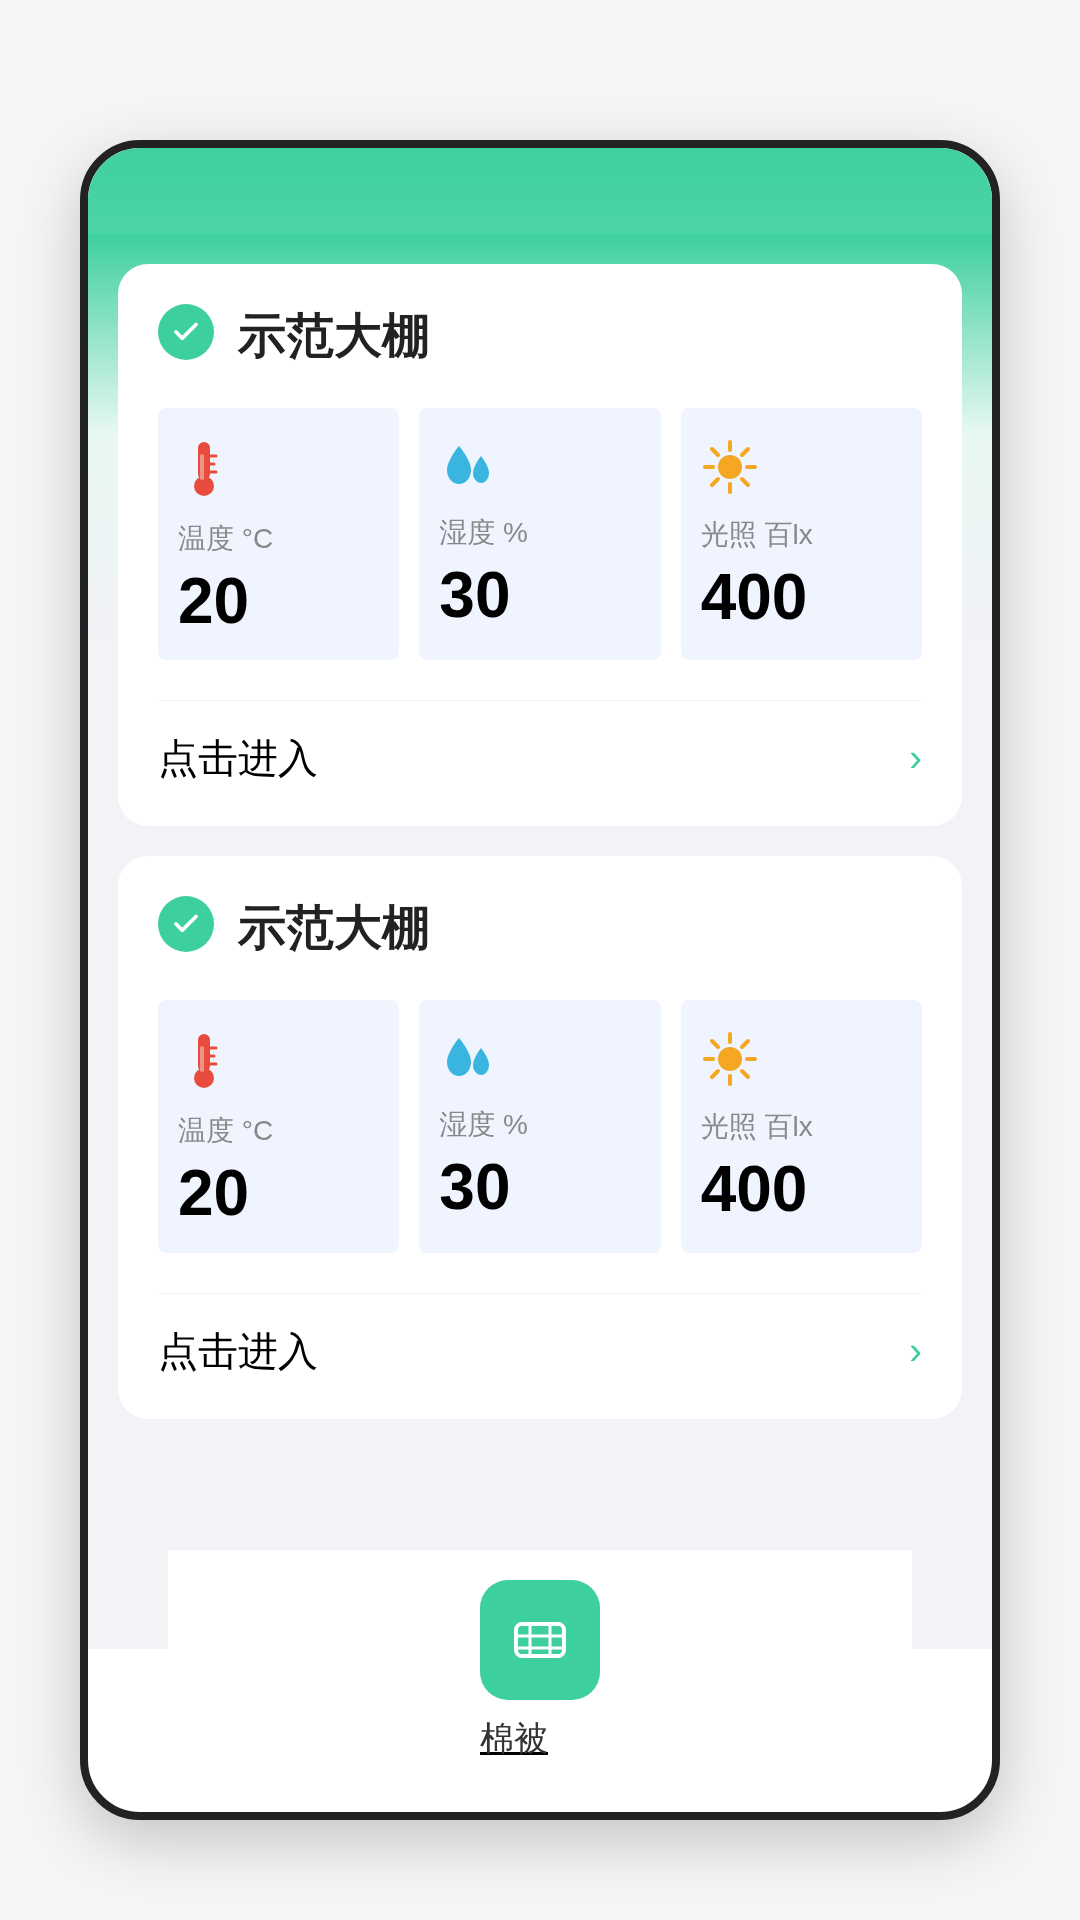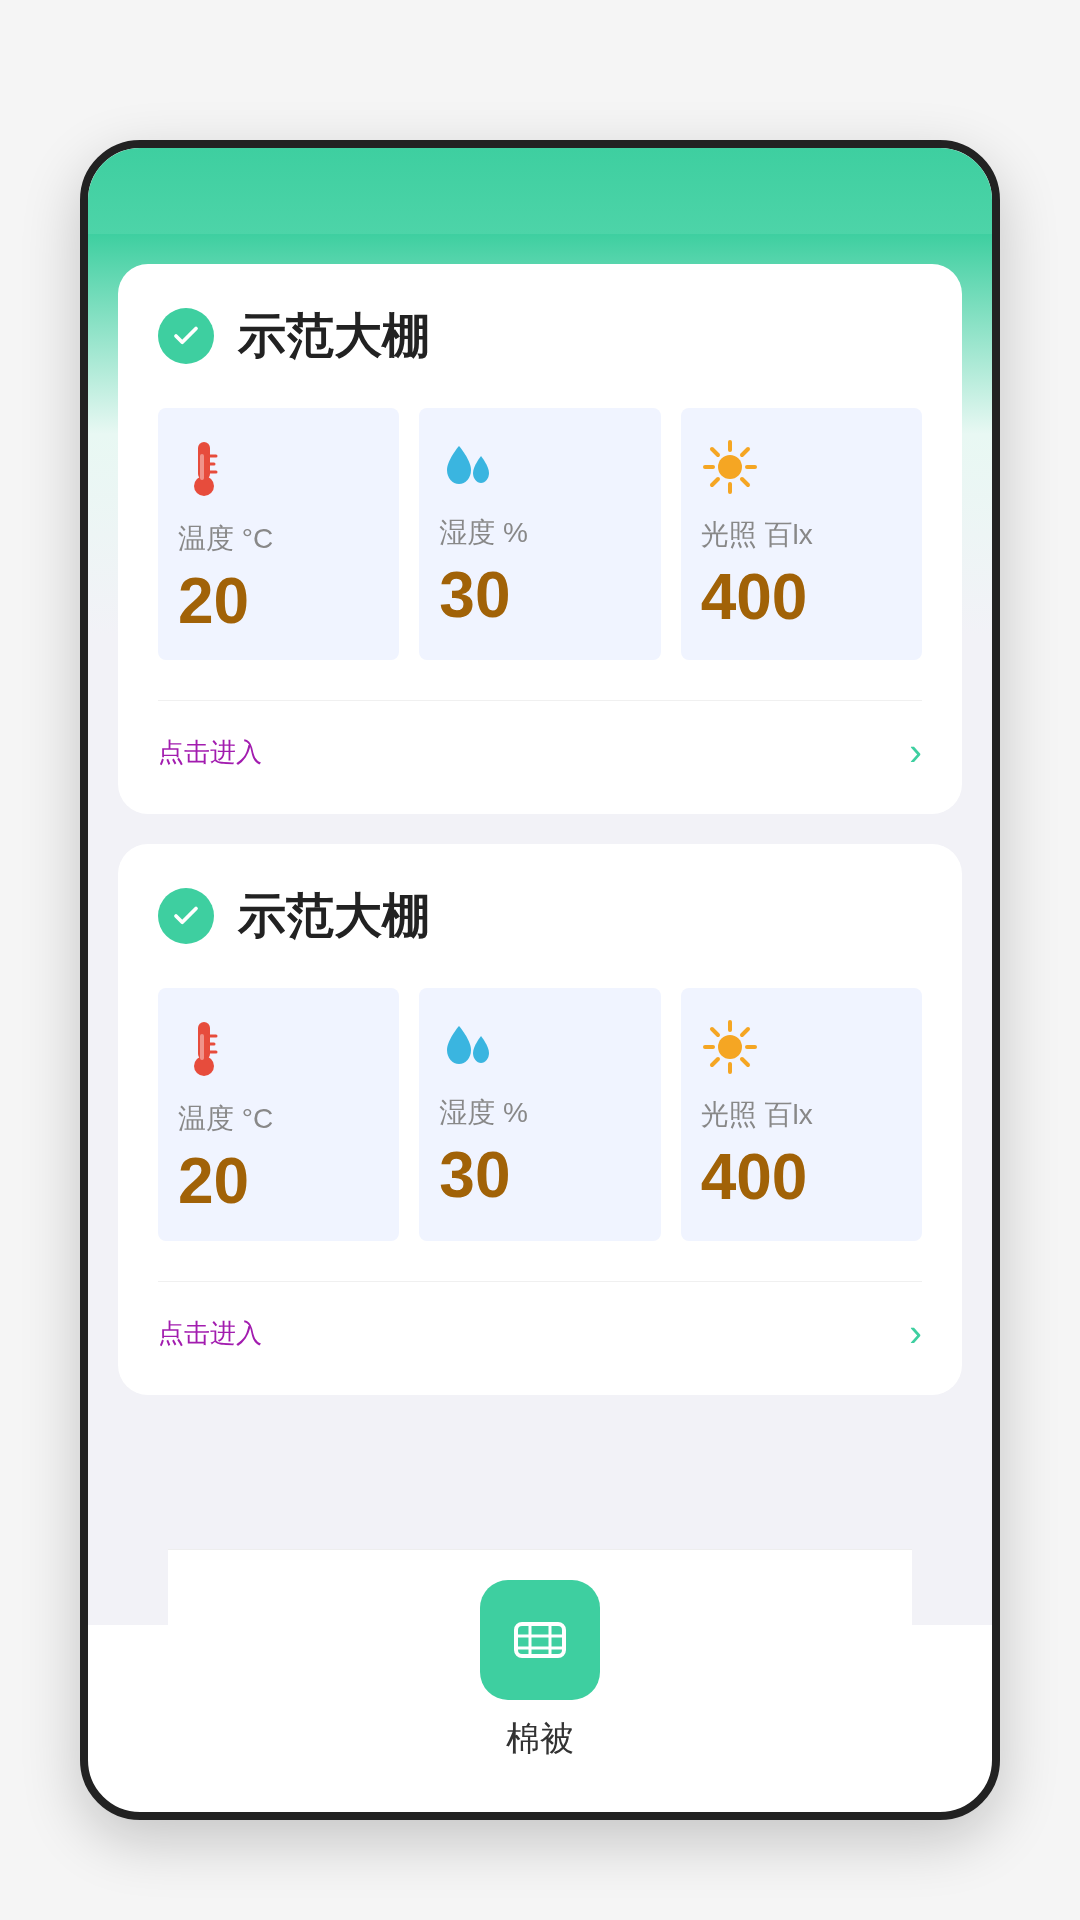--- a/index.html
+++ b/index.html
@@ -77,21 +77,21 @@
     .greenhouse-card {
       background: white;
       border-radius: 30px;
       margin-bottom: 30px;
       overflow: hidden;
       padding: 40px;
     }
 
     .card-header {
       display: flex;
-      align-items: center;
+      align-items: flex-start;
       margin-bottom: 40px;
     }
 
     .check-circle {
       width: 56px;
       height: 56px;
       border-radius: 50%;
       background: #3ecfa0;
       display: flex;
       align-items: center;
@@ -136,37 +136,37 @@
 
     .sensor-label {
       font-size: 28px;
       color: #888;
       margin-bottom: 8px;
     }
 
     .sensor-value {
       font-size: 64px;
       font-weight: 700;
-      color: #a16207;
+      color: #000000;
       line-height: 1.1;
     }
 
     
     .enter-link {
       display: flex;
       align-items: center;
       justify-content: space-between;
       border-top: 1px solid #f0f0f0;
       padding-top: 30px;
       cursor: pointer;
     }
 
     .enter-text {
-      color: #a21caf;
-      font-size: 26px;
+      color: #000000;
+      font-size: 40px;
     }
 
     .enter-arrow {
       color: #3ecfa0;
       font-size: 38px;
     }
 
     
     .bottom-bar {
       position: absolute;
@@ -178,23 +178,23 @@
       display: flex;
       justify-content: space-around;
       align-items: flex-start;
       border-top: 1px solid #eee;
       border-radius: 0 0 52px 52px;
     }
 
     .action-item {
       display: flex;
       flex-direction: column;
-      align-items: center;
       gap: 16px;
       cursor: pointer;
+      text-decoration: underline;
     }
 
     .action-icon-wrap {
       width: 120px;
       height: 120px;
       border-radius: 28px;
       display: flex;
       align-items: center;
       justify-content: center;
     }

